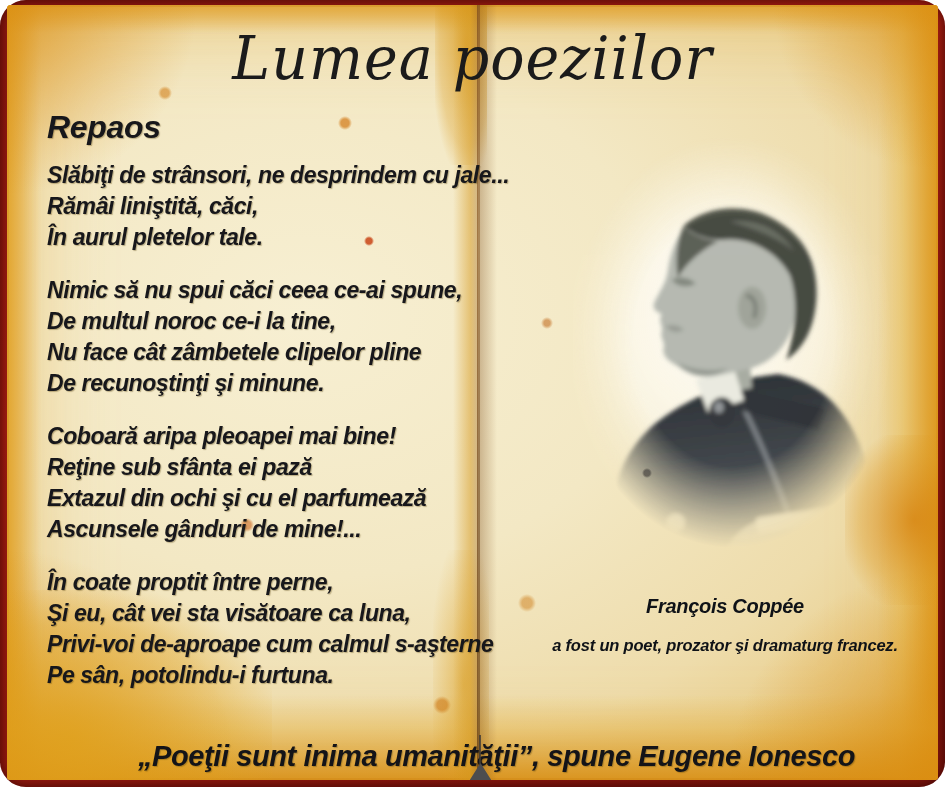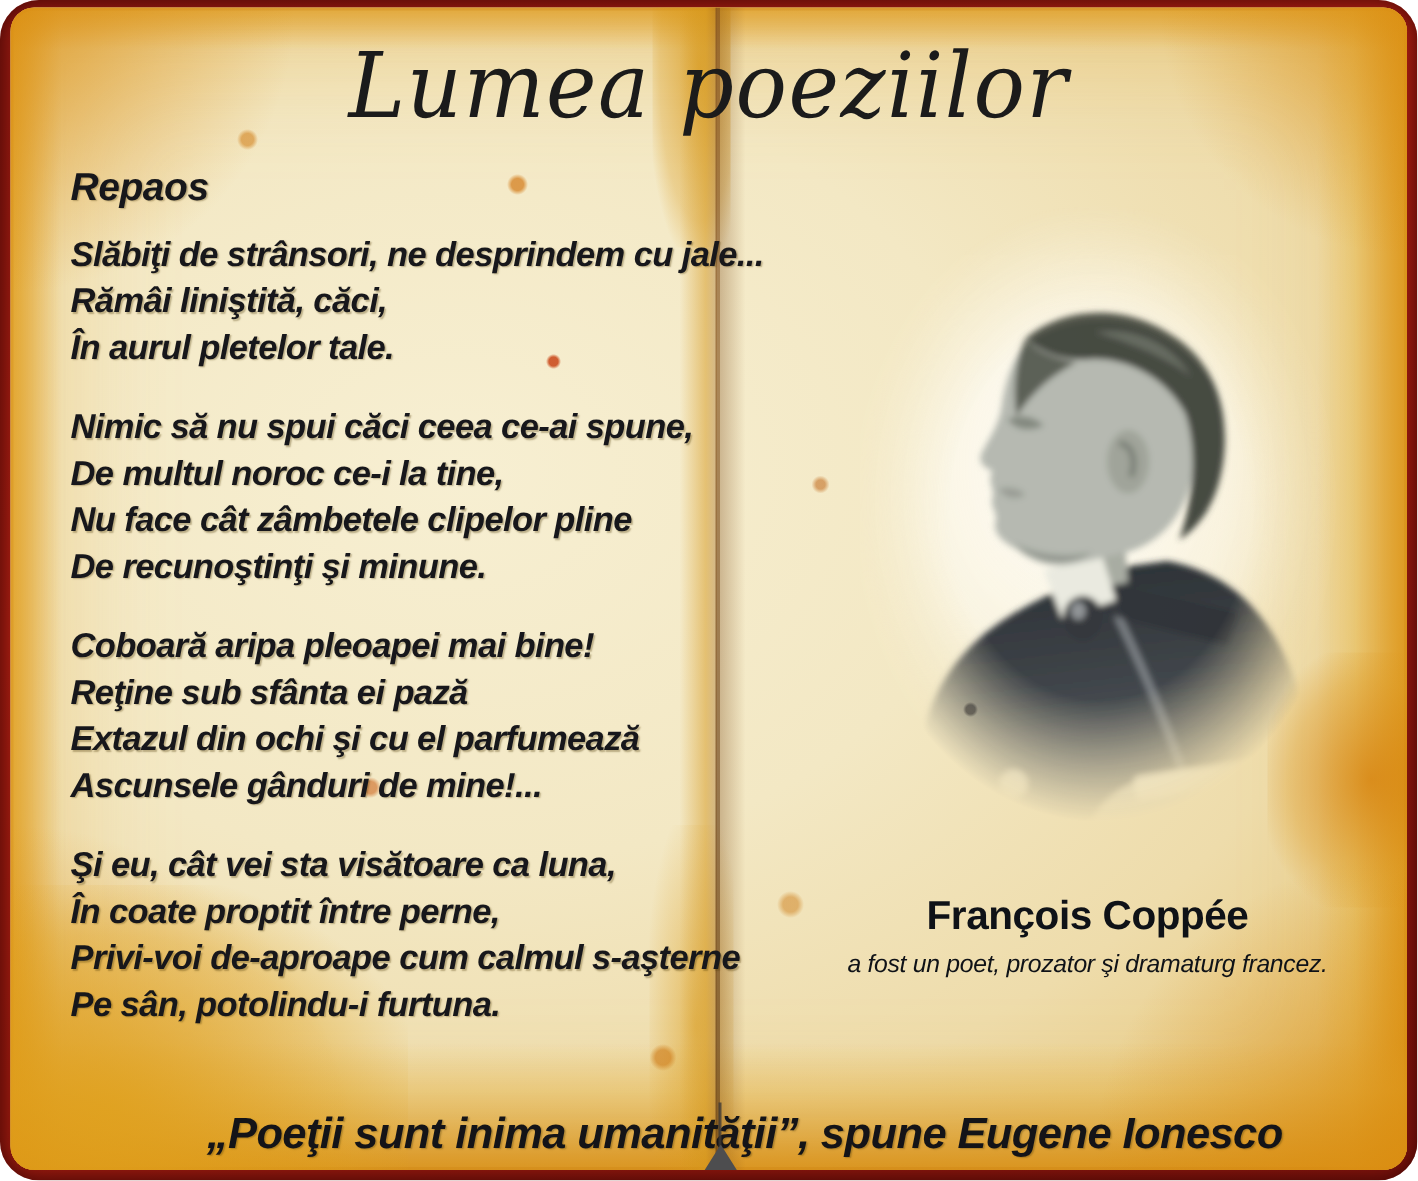--- a/index.html
+++ b/index.html
@@ -8,21 +8,21 @@
     font-family:"Liberation Sans",sans-serif;background:#ffffff;
   }
   
   .red-edge{
     position:absolute;inset:0;border-radius:26px;
     background:linear-gradient(155deg,#8e1810 0%,#a81e12 35%,#981a0f 60%,#7c130c 100%);
     box-shadow:inset 0 0 10px 3px rgba(40,0,0,.55);
   }
   
   .paper{
-    position:absolute;left:7px;top:5px;right:7px;bottom:7px;border-radius:16px;
+    position:absolute;left:7px;top:5px;right:7px;bottom:7px;border-radius:4px;
     background:radial-gradient(ellipse at 32% 40%,#f7efd2 0%,#f3e8c4 40%,#eedcab 68%,#e8cc87 86%,#e0b45c 100%);
     box-shadow:
       inset 0 0 0 2px rgba(176,96,10,.30),
       inset 0 0 24px 8px rgba(225,160,40,.55),
       inset 0 0 80px 26px rgba(226,168,52,.40);
     overflow:hidden;
   }
   .layer{position:absolute;inset:0;pointer-events:none;}
   .vignette{
     background:
@@ -65,41 +65,41 @@
 
   
   .masthead{
     position:absolute;top:20px;left:0;width:100%;text-align:center;
     font-family:"DejaVu Serif",serif;font-style:italic;font-weight:400;
     font-size:57px;letter-spacing:1px;color:#1b1b1b;transform:scaleY(1.06);
   }
   
   .poem{position:absolute;left:40px;top:104px;width:440px;color:#17171b;}
   .poem h2{
-    margin:0 0 14px 0;font-size:26px;font-weight:700;font-style:italic;
+    margin:0 0 14px 0;font-size:32px;font-weight:700;font-style:italic;
     letter-spacing:-0.3px;text-shadow:1px 1px 1px rgba(80,60,10,.35);
   }
   .stanza{margin:0 0 22px 0;}
   .stanza p{
     margin:0;font-size:23px;line-height:31px;font-weight:700;font-style:italic;
     letter-spacing:-0.4px;text-shadow:1px 1px 1px rgba(80,60,10,.35);white-space:nowrap;
   }
   
   .portrait{
     position:absolute;left:566px;top:124px;width:334px;height:462px;
     -webkit-mask-image:radial-gradient(ellipse 60% 54% at 48% 46%,#000 50%,transparent 83%);
     mask-image:radial-gradient(ellipse 60% 54% at 48% 46%,#000 50%,transparent 83%);
     opacity:.96;
   }
   .portrait svg{width:100%;height:100%;}
   
   .caption{position:absolute;left:498px;top:590px;width:440px;text-align:center;color:#0f1217;}
-  .cap-name{font-size:27px;font-weight:700;letter-spacing:-0.3px;text-align:center;}
+  .cap-name{font-size:20px;font-weight:700;font-style:italic;letter-spacing:-0.3px;text-align:center;}
   .cap-dates{font-size:19px;font-weight:700;font-style:italic;margin-top:3px;letter-spacing:-0.3px;}
-  .cap-bio{font-size:16.5px;font-weight:400;font-style:italic;margin-top:8px;letter-spacing:-0.2px;}
+  .cap-bio{font-size:16.5px;font-weight:700;font-style:italic;margin-top:18px;letter-spacing:-0.2px;}
   
   .footer-quote{
     position:absolute;left:0;top:735px;width:100%;text-align:center;color:#141418;
     font-size:29px;font-weight:700;font-style:italic;letter-spacing:-0.4px;
     text-shadow:1px 1px 1px rgba(80,60,10,.35);
     padding-left:24px;
   }
   
   .bookmark{
     position:absolute;left:461px;top:758px;width:25px;height:24px;background:#4d4d4f;
@@ -140,22 +140,22 @@
         <p>Nu face cât zâmbetele clipelor pline</p>
         <p>De recunoştinţi şi minune.</p>
       </section>
       <section class="stanza">
         <p>Coboară aripa pleoapei mai bine!</p>
         <p>Reţine sub sfânta ei pază</p>
         <p>Extazul din ochi şi cu el parfumează</p>
         <p>Ascunsele gânduri de mine!...</p>
       </section>
       <section class="stanza">
+        <p>În coate proptit între perne,</p>
         <p>Şi eu, cât vei sta visătoare ca luna,</p>
-        <p>În coate proptit între perne,</p>
         <p>Privi-voi de-aproape cum calmul s-aşterne</p>
         <p>Pe sân, potolindu-i furtuna.</p>
       </section>
     </div>
 
     <div class="portrait">
       <svg viewBox="0 0 320 460" xmlns="http://www.w3.org/2000/svg">
         <defs>
           <radialGradient id="glow" cx="46%" cy="44%" r="58%">
             <stop offset="0%" stop-color="#ffffff" stop-opacity="0.95"></stop>

